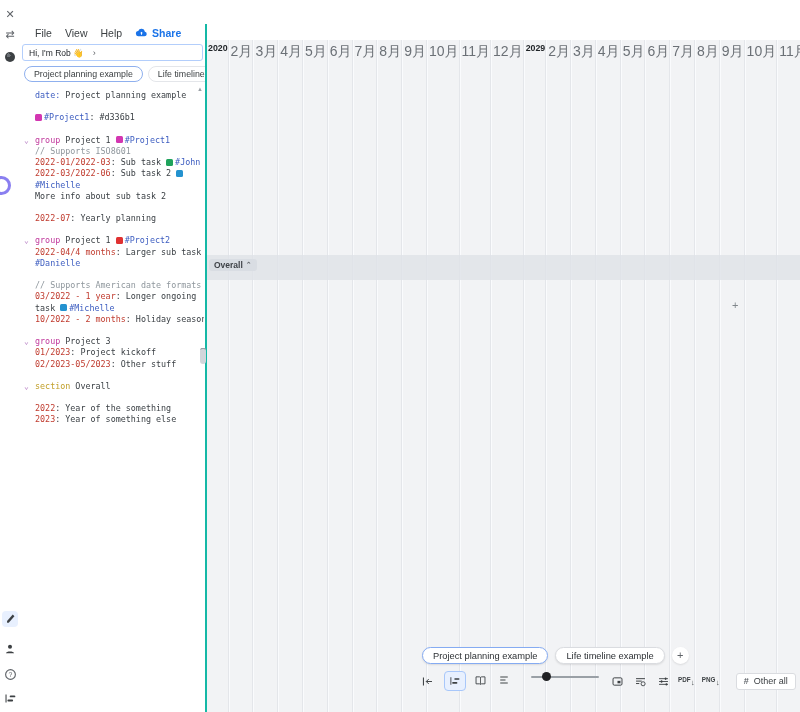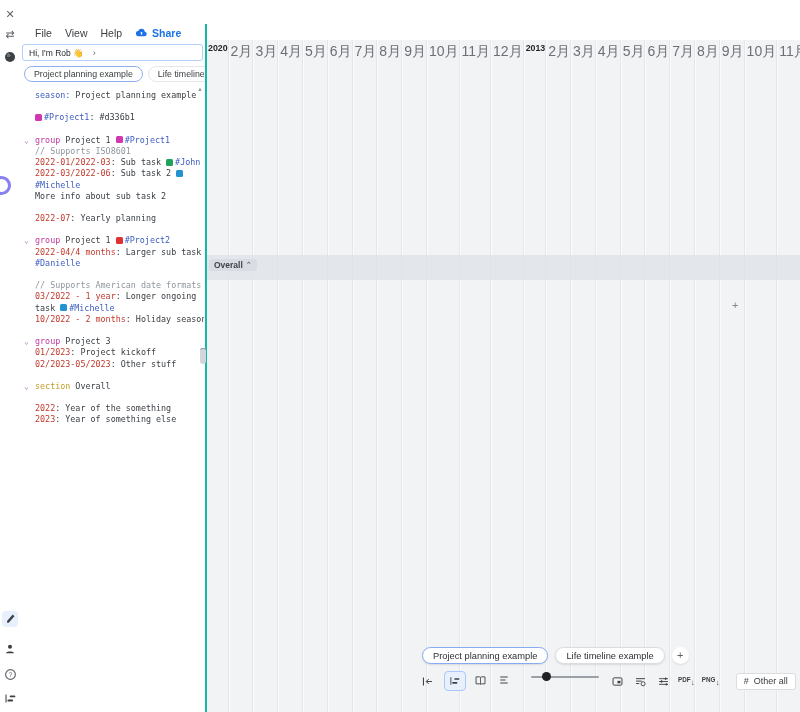--- a/index.html
+++ b/index.html
@@ -157,21 +157,21 @@
       <span>Hi, I'm Rob 👋</span>
       <span class="chev">›</span>
     </div>
 
     <div class="etabs">
         <span class="etab act">Project planning example</span>
         <span class="etab">Life timeline example</span>
       </div>
 
     <div class="code">
-        <div class="cl"><span class="s-kw">season:</span><span class="s-tx"> Project planning example</span></div>
+        <div class="cl"><span class="s-kw">date:</span><span class="s-tx"> Project planning example</span></div>
         <div class="cl"></div>
         <div class="cl"><span class="sw" style="background: rgb(211, 54, 177);"></span><span class="s-tag">#Project1</span><span class="s-tx">: #d336b1</span></div>
         <div class="cl"></div>
         <div class="cl"><span class="fold">⌄</span><span class="s-grp">group</span><span class="s-tx"> Project 1 </span><span class="sw" style="background: rgb(211, 54, 177);"></span><span class="s-tag">#Project1</span></div>
         <div class="cl"><span class="s-cm">// Supports ISO8601</span></div>
         <div class="cl"><span class="s-date">2022-01/2022-03</span><span class="s-tx">: Sub task </span><span class="sw" style="background: rgb(31, 163, 92);"></span><span class="s-tag">#John</span></div>
         <div class="cl"><span class="s-date">2022-03/2022-06</span><span class="s-tx">: Sub task 2 </span><span class="sw" style="background: rgb(36, 146, 207);"></span></div>
         <div class="cl"><span class="s-tag">#Michelle</span></div>
         <div class="cl"><span class="s-tx">More info about sub task 2</span></div>
         <div class="cl"></div>
@@ -232,21 +232,21 @@
         <div class="tl-col">
           <span class="tl-lbl">10月</span>
         </div>
         <div class="tl-col">
           <span class="tl-lbl">11月</span>
         </div>
         <div class="tl-col">
           <span class="tl-lbl">12月</span>
         </div>
         <div class="tl-col">
-          <span class="tl-lbl yr">2013</span>
+          <span class="tl-lbl yr">2029</span>
         </div>
         <div class="tl-col">
           <span class="tl-lbl">2月</span>
         </div>
         <div class="tl-col">
           <span class="tl-lbl">3月</span>
         </div>
         <div class="tl-col">
           <span class="tl-lbl">4月</span>
         </div>

